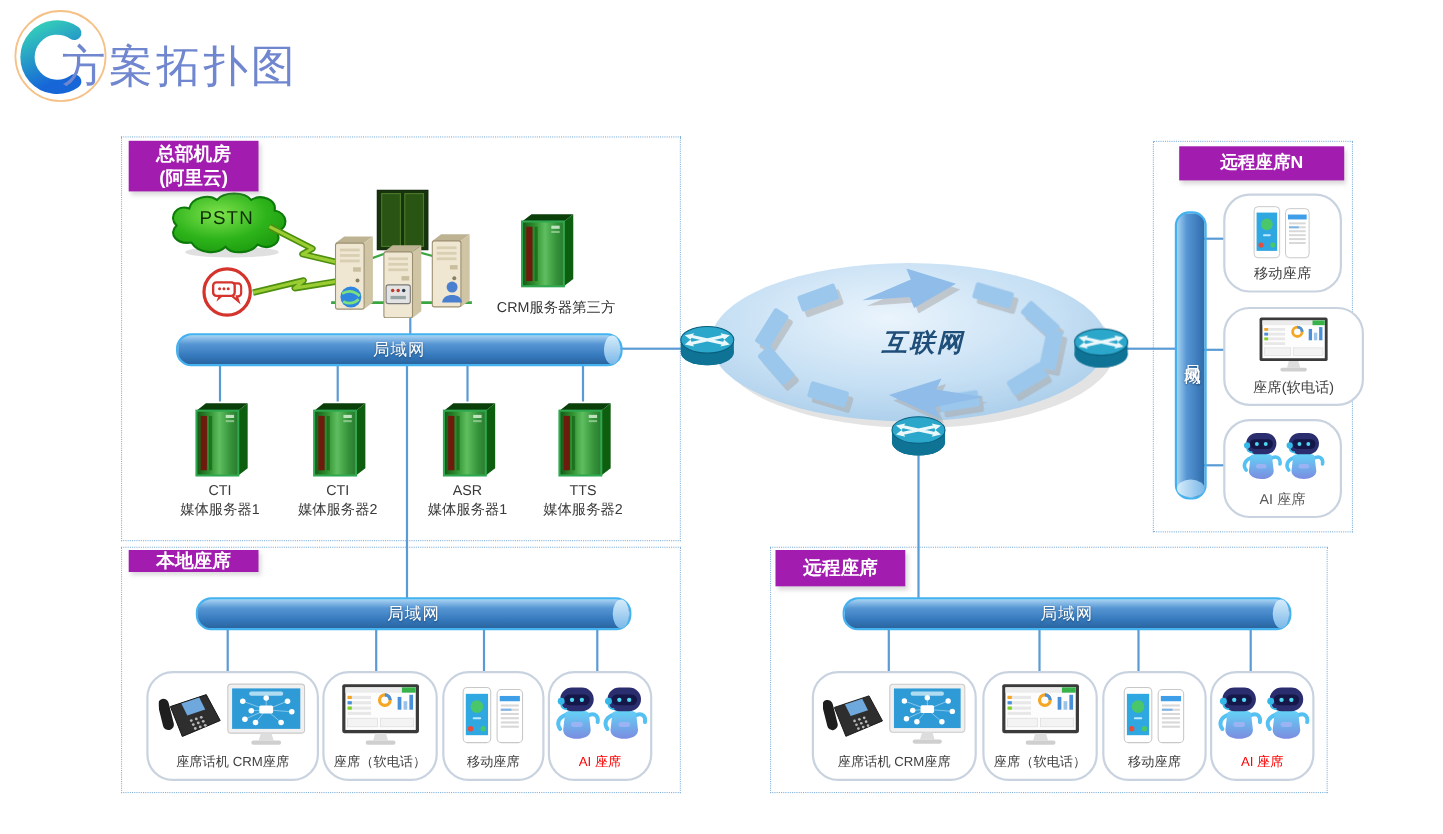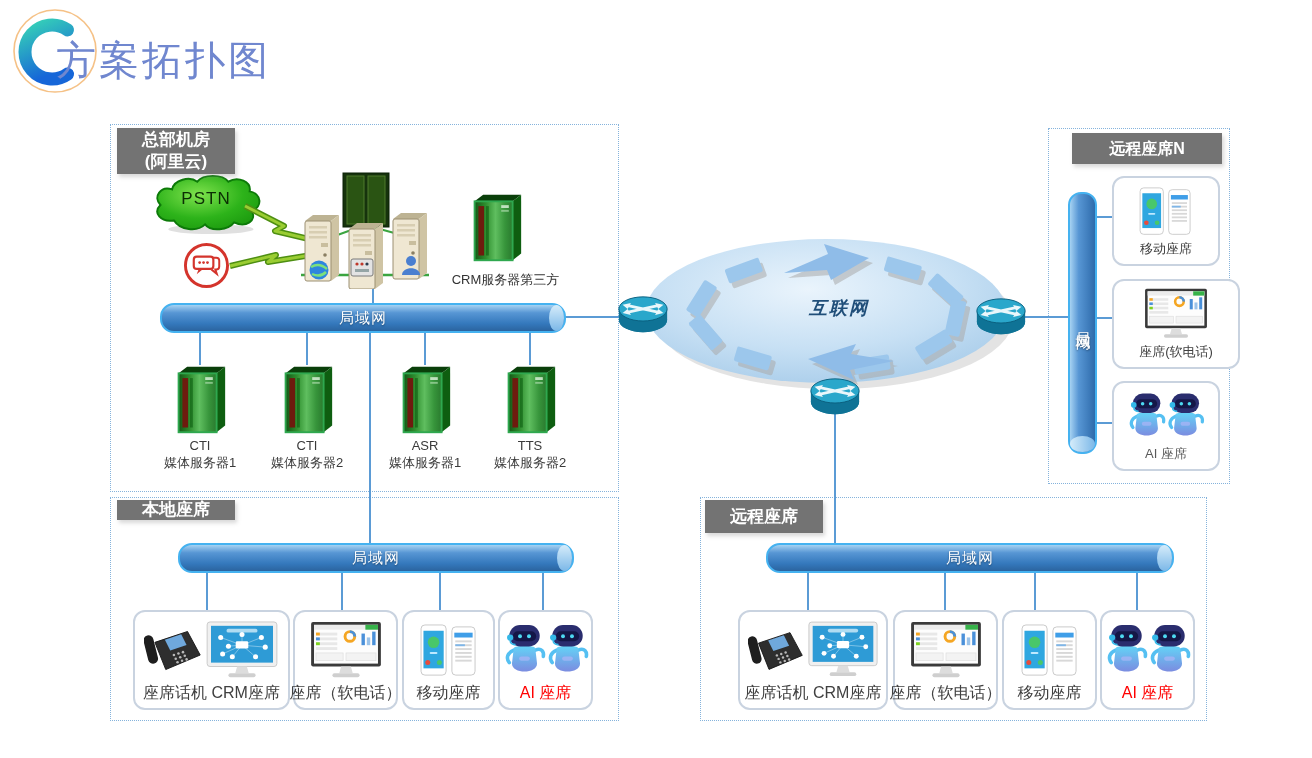--- a/index.html
+++ b/index.html
@@ -1,54 +1,54 @@
 <!DOCTYPE html>
 <html><head>
 <meta charset="utf-8">
 <style>
   html,body{margin:0;padding:0}
   body{width:1312px;height:758px;position:relative;background:#fff;overflow:hidden;
        font-family:"Liberation Sans","DejaVu Sans",sans-serif}
   .abs{position:absolute}
   .dotted{position:absolute;border:1px dotted #85B3DC;z-index:1}
-  .sec-label{position:absolute;background:#737373;color:#fff;font-weight:bold;
+  .sec-label{position:absolute;background:#a21caf;color:#fff;font-weight:bold;
     display:flex;flex-direction:column;align-items:center;justify-content:center;
     text-align:center;box-shadow:2px 3px 4px rgba(130,130,130,.3);z-index:6;line-height:22px}
   .cyl-h{position:absolute;height:26px;border:2px solid #45B2F0;border-radius:14px;
     background:linear-gradient(180deg,#A6D2F2 0%,#5796D4 30%,#3478BC 72%,#2B649F 100%);
     z-index:4;display:flex;align-items:center;justify-content:center}
   .cyl-h .cap{position:absolute;right:0;top:0;width:15px;height:100%;border-radius:50%;
     background:linear-gradient(180deg,#D5ECFA,#7CB8E8)}
   .cyl-v{position:absolute;width:25px;border:2px solid #45B2F0;border-radius:13px;
     background:linear-gradient(90deg,#A6D2F2 0%,#5796D4 35%,#2E6BAB 100%);
     z-index:4;display:flex;align-items:center;justify-content:center}
   .cyl-v .cap{position:absolute;bottom:0;left:0;width:100%;height:16px;border-radius:50%;
     background:linear-gradient(90deg,#D5ECFA,#7CB8E8)}
   .cyl-label{color:#fff;font-size:15px;letter-spacing:1px;white-space:nowrap;
     text-shadow:0 1px 2px rgba(0,0,0,.4)}
   .cyl-v .cyl-label{writing-mode:vertical-rl;letter-spacing:2px}
   .line-h{position:absolute;height:2px;background:#5B9BD5;z-index:2}
   .line-v{position:absolute;width:2px;background:#5B9BD5;z-index:2}
-  .dev-box{position:absolute;background:#fff;border:2px solid #C9D3E0;border-radius:12px;
+  .dev-box{position:absolute;background:#fff;border:2px solid #C9D3E0;border-radius:24px;
     display:flex;flex-direction:column;align-items:center;justify-content:flex-end;
     z-index:4;padding:5px 2px 7px;box-sizing:border-box}
   .dev-icons{flex:1;display:flex;align-items:center;justify-content:center;gap:3px;overflow:hidden}
-  .dev-label{font-size:16px;color:#404040;white-space:nowrap;line-height:17px}
+  .dev-label{font-size:12px;color:#404040;white-space:nowrap;line-height:17px}
   .dev-label.sm{font-size:13px}
   .red{color:#FF0000}
   .gray{color:#595959}
   .srv-label{position:absolute;text-align:center;font-size:13px;color:#3A3A3A;
     line-height:17px;z-index:3;white-space:nowrap}
   .icon{position:absolute;z-index:3}
   .page-title{position:absolute;left:56px;top:33px;font-size:40px;color:#7087CF;
     letter-spacing:3px;z-index:2}
   .pstn-label{position:absolute;left:156px;top:189px;width:100px;text-align:center;
     font-weight:normal;font-size:17px;color:#0B2E04;z-index:4;letter-spacing:1px}
   .internet-label{position:absolute;left:798px;top:296px;width:82px;text-align:center;
-    font-style:italic;font-weight:bold;font-size:18px;color:#1F4E79;z-index:3;
+    font-style:italic;font-weight:bold;font-size:23px;color:#1F4E79;z-index:3;
     font-family:"Liberation Serif","DejaVu Serif",serif;letter-spacing:2px}
   .crm-srv-label{position:absolute;left:438px;top:271px;width:135px;text-align:center;
     font-size:13px;color:#333;z-index:3;white-space:nowrap}
 </style>
 </head>
 <body>
 
 <svg width="0" height="0" style="position:absolute" aria-hidden="true">
   <defs>
     <linearGradient id="glogo" x1="0" y1="0" x2="0.35" y2="1">

